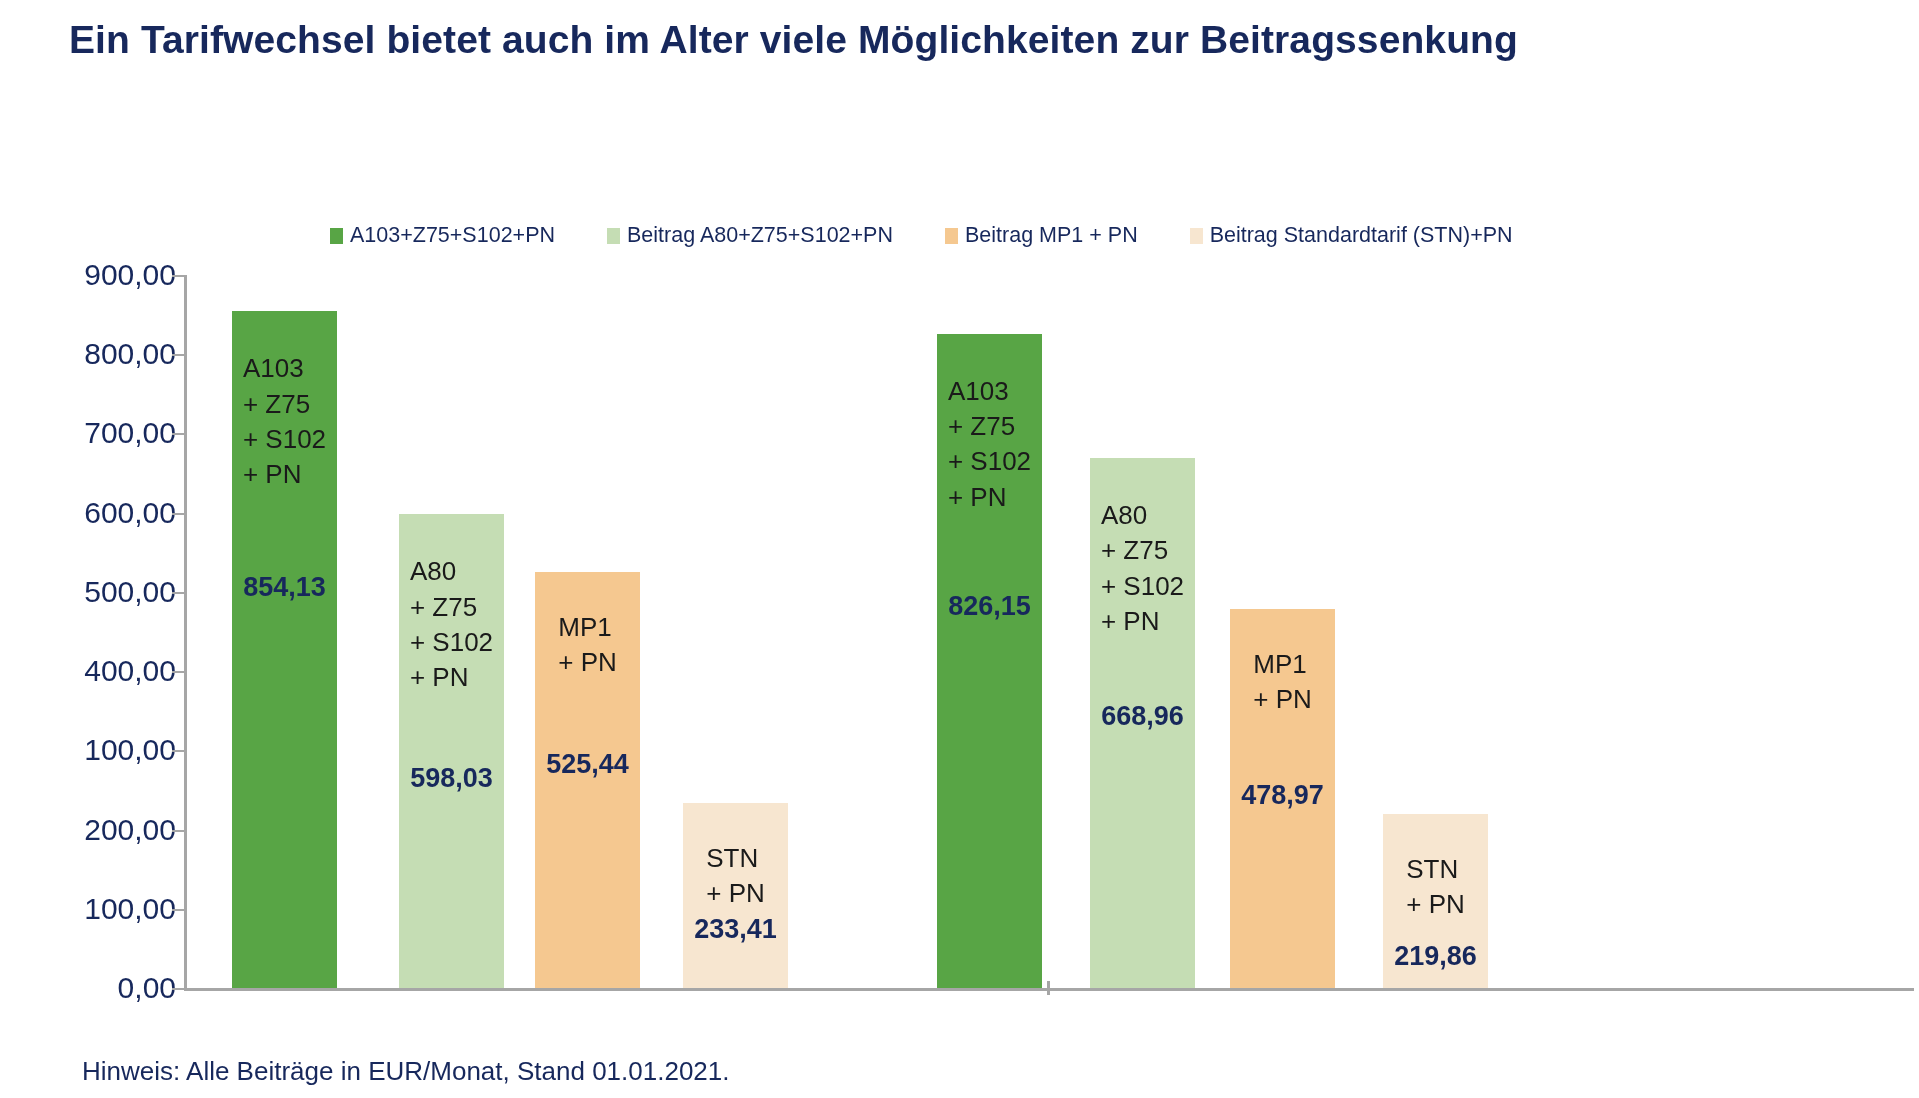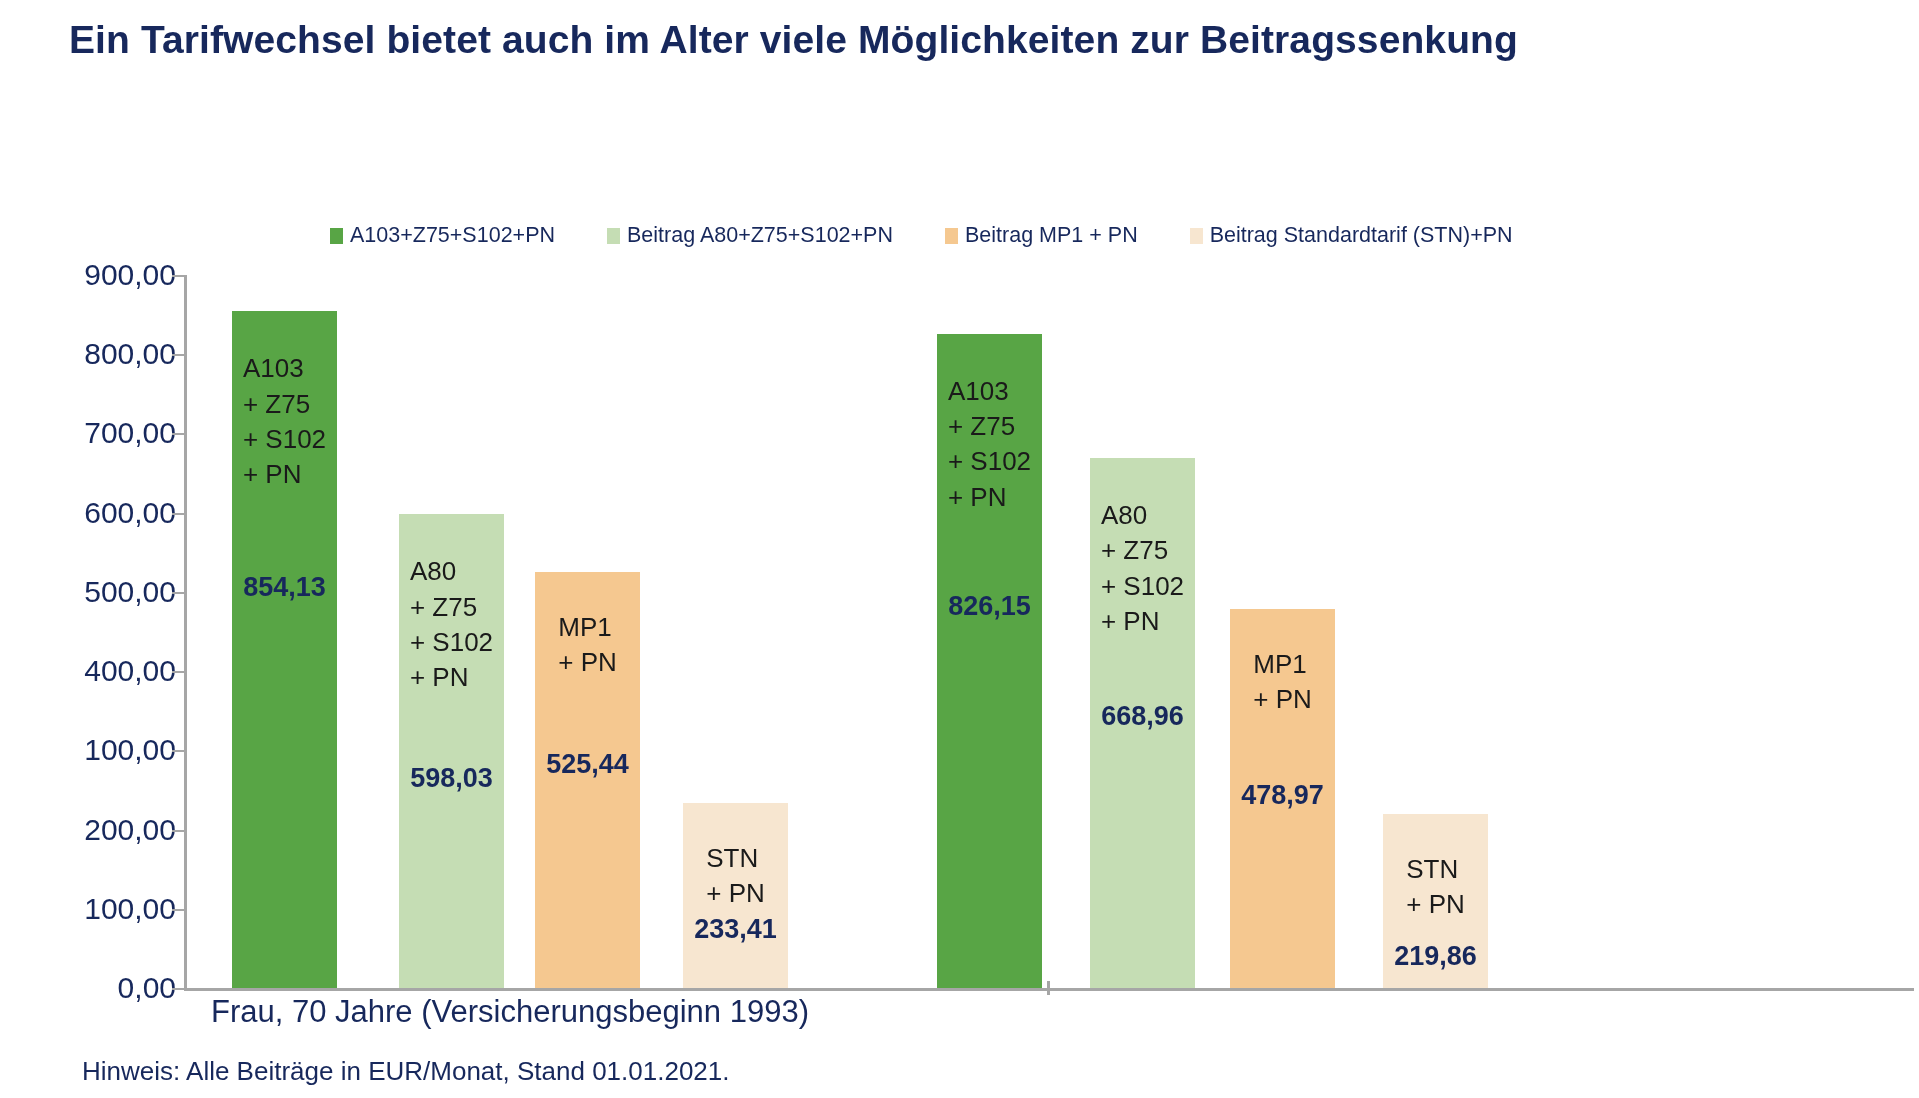--- a/index.html
+++ b/index.html
@@ -268,16 +268,15 @@
     <div class="tick-mark" style="top: 237.667px;"></div>
     <div class="tick-mark" style="top: 316.889px;"></div>
     <div class="tick-mark" style="top: 396.111px;"></div>
     <div class="tick-mark" style="top: 475.333px;"></div>
     <div class="tick-mark" style="top: 554.556px;"></div>
     <div class="tick-mark" style="top: 633.778px;"></div>
     <div class="tick-mark" style="top: 713px;"></div>
   </div>
 
 <div class="cat-labels" id="cat-labels">
-    <div class="cat-label" style="left: 110px; width: 800px;">Frau, 70 Jahre (Versicherungsbeginn 1993)</div>
   </div>
 
 <div class="footnote">Hinweis: Alle Beiträge in EUR/Monat, Stand 01.01.2021.</div>
 
 </body></html>

